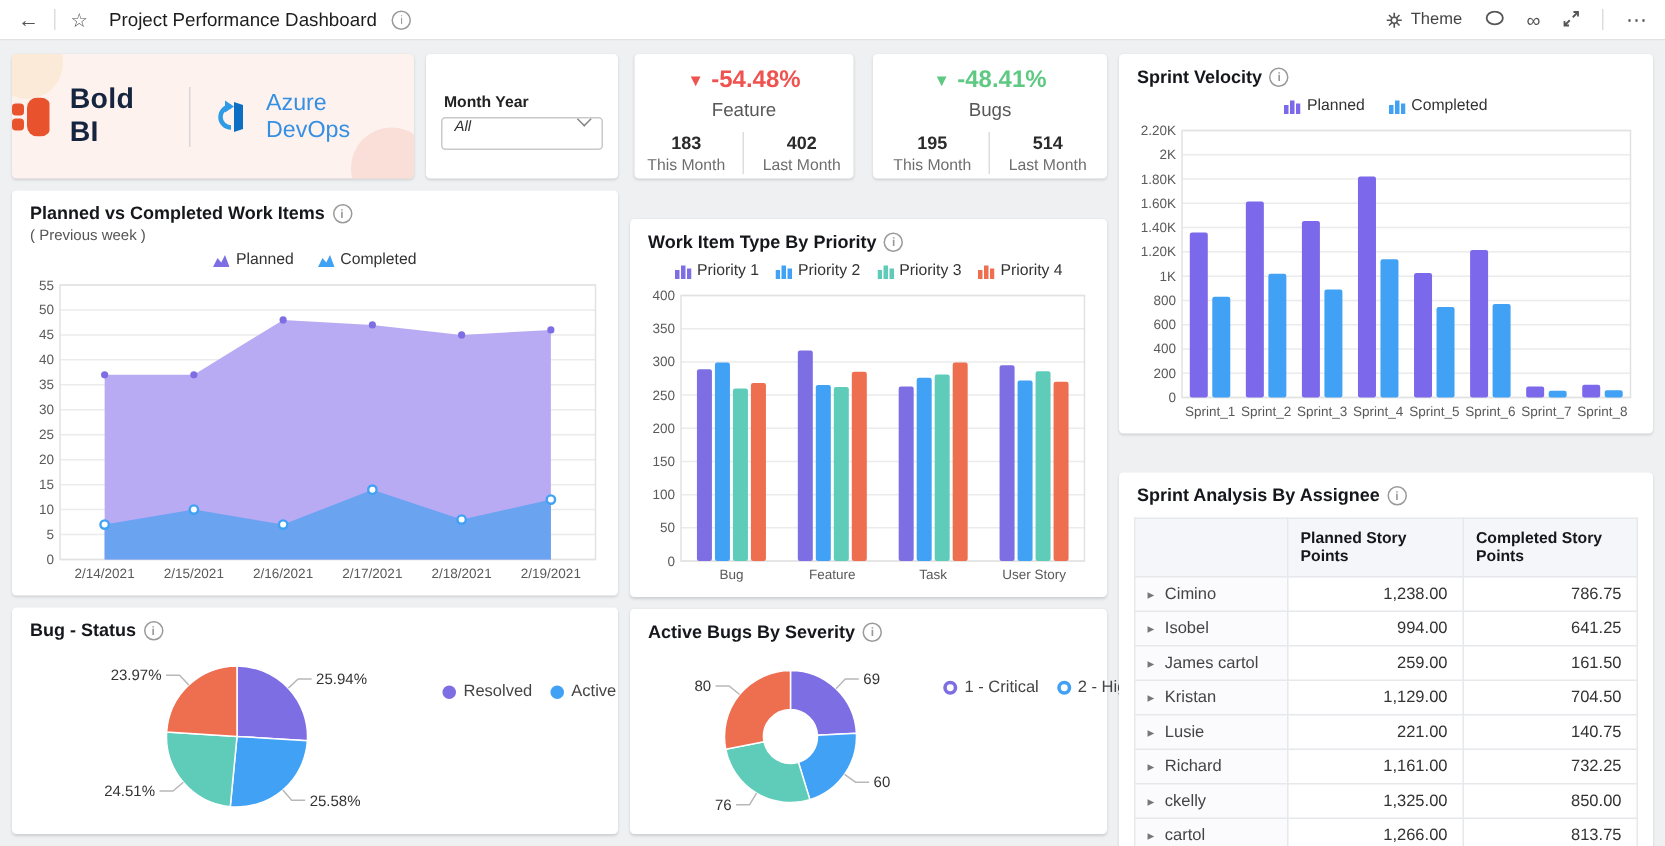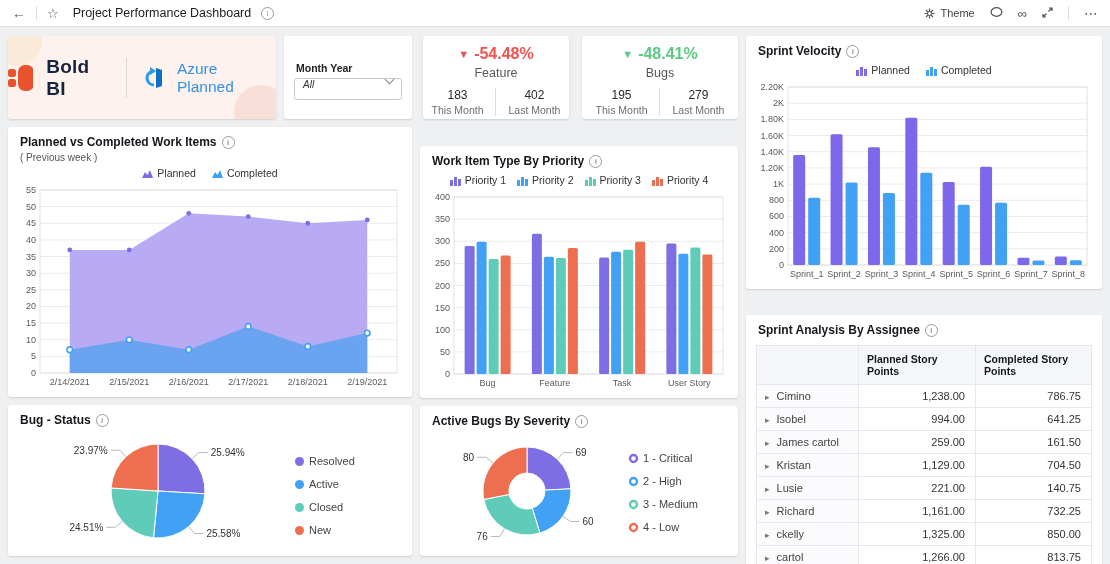--- a/index.html
+++ b/index.html
@@ -15,21 +15,21 @@
   .info-icon{display:inline-block;width:11px;height:11px;border:1px solid #9a9a9a;border-radius:50%;
     font-size:8px;line-height:11px;text-align:center;color:#9a9a9a;flex:none}
   .info-icon::after{content:"i"}
   .card{position:absolute;background:#fff;border-radius:3px;box-shadow:0 1px 2px rgba(0,0,0,.14)}
   .card-title{position:absolute;left:12px;top:8px;font-size:12px;font-weight:bold;color:#15171c;
     display:flex;align-items:center;gap:5px;white-space:nowrap}
   .card-sub{position:absolute;left:12px;top:25px;font-size:10px;color:#555}
   .legend{position:absolute;left:0;width:100%;display:flex;justify-content:center;gap:16px;
     font-size:10.5px;color:#333}
   .legend-item{display:inline-flex;align-items:center;gap:4px;cursor:pointer;white-space:nowrap}
-  .legend-v{position:absolute;display:flex;flex-direction:column;gap:11px;font-size:11px;color:#444}
+  .legend-v{position:absolute;display:flex;flex-direction:row;gap:11px;font-size:11px;color:#444}
   .chart{position:absolute}
   .ax{font-size:9px;fill:#5a5a5a}
   .pl{font-size:10px;fill:#333}
   
   .logo-card{background:#fdf2ee;overflow:hidden}
   .deco1{position:absolute;left:-14px;top:-18px;width:48px;height:48px;border-radius:50%;background:#fbe7cf;opacity:.7}
   .deco2{position:absolute;right:-12px;bottom:-20px;width:54px;height:54px;border-radius:50%;background:#f7d9d2;opacity:.8}
   .logo-row{position:absolute;inset:0;display:flex;align-items:center;justify-content:space-between;gap:13px}
   .boldbi-text{font-size:19px;font-weight:800;color:#16253f;letter-spacing:.2px}
   .logo-div{width:1px;height:40px;background:#d9d9d9}
@@ -41,21 +41,21 @@
     background:#fff;cursor:pointer;box-sizing:border-box}
   .month-value{font-style:italic;font-size:10px;color:#333}
   .chev{width:6px;height:6px;border-right:1.4px solid #888;border-bottom:1.4px solid #888;
     transform:rotate(45deg);margin-top:-3px}
   
   .kpi{display:flex;flex-direction:column;align-items:center;padding-top:9px;box-sizing:border-box}
   .kpi-delta{font-size:16px;font-weight:bold;display:flex;align-items:center;gap:5px}
   .kpi-delta .tri{font-size:11px}
   .kpi-label{font-size:12.5px;color:#585858;margin-top:3px}
   .kpi-row{display:flex;align-items:center;gap:12px;margin-top:8px}
-  .kpi-num{font-size:12px;font-weight:normal;color:#2b2b2b;text-align:center}
+  .kpi-num{font-size:12px;font-weight:bold;color:#2b2b2b;text-align:center}
   .kpi-sub{font-size:10.5px;color:#6e6e6e;margin-top:2px;white-space:nowrap}
   .kpi-div{width:1px;height:28px;background:#ddd}
   
   .tbl-wrap{position:absolute;left:10px;right:10px;top:30px}
   table{border-collapse:collapse;width:100%;font-size:11px}
   th{background:#f5f6f9;font-weight:bold;color:#15171c;text-align:left;padding:7px 8px;
     border:1px solid #e6e8ec;font-size:10.5px}
   td{border:1px solid #e6e8ec;padding:5px 10px 5px 8px;color:#333}
   .name-cell{background:#fbfbfd;color:#444}
   .num-cell{text-align:right}
@@ -109,21 +109,21 @@
       <rect x="0" y="14" width="8" height="8" rx="2.5" fill="#e8532e"></rect>
       <rect x="10" y="0" width="16" height="26" rx="7" fill="#e8532e"></rect>
     </svg>
     <span class="boldbi-text">Bold BI</span>
     <span class="logo-div"></span>
     <svg width="25" height="24">
       <polygon points="16,2 22,4 22,20 16,22" fill="#0d6fc4"></polygon>
       <path d="M14 5 A7 7 0 1 0 14 19" fill="none" stroke="#2e9be8" stroke-width="3"></path>
       <polygon points="10,1 16,5 10,9" fill="#2e9be8"></polygon>
     </svg>
-    <span class="azure-text">Azure Planned</span>
+    <span class="azure-text">Azure DevOps</span>
   </div>
 </div>
 
 <div class="card" style="left:284px;top:36px;width:128px;height:83px">
   <div class="month-label">Month Year</div>
   <div class="month-input">
     <span class="month-value">All</span>
     <span class="chev"></span>
   </div>
 </div>
@@ -153,21 +153,21 @@
     <span>-48.41%</span>
   </div>
   <div class="kpi-label">Bugs</div>
   <div class="kpi-row">
     <div>
         <div class="kpi-num">195</div>
       <div class="kpi-sub">This Month</div>
       </div>
     <div class="kpi-div"></div>
     <div>
-        <div class="kpi-num">279</div>
+        <div class="kpi-num">514</div>
       <div class="kpi-sub">Last Month</div>
       </div>
   </div>
 </div>
 
 <div class="card" style="left:8px;top:127px;width:404px;height:270px">
   <div class="card-title">
       <span>Planned vs Completed Work Items</span>
     <span class="info-icon"></span>
     </div>

